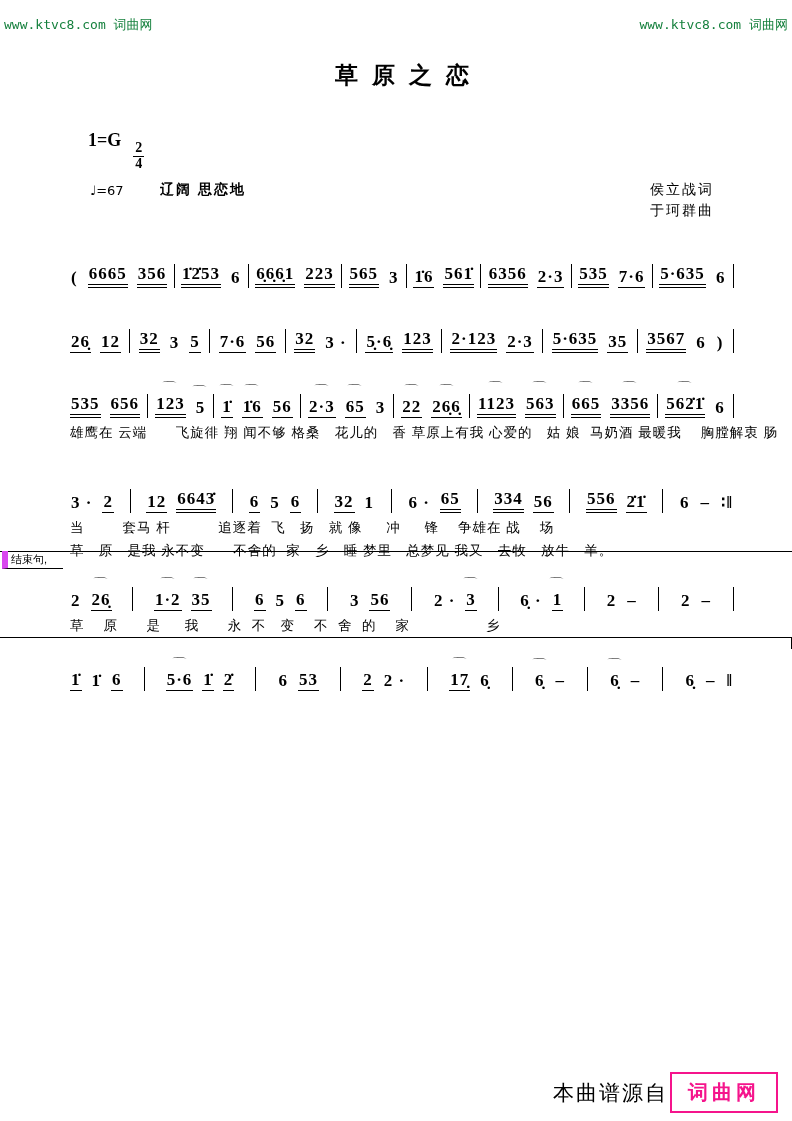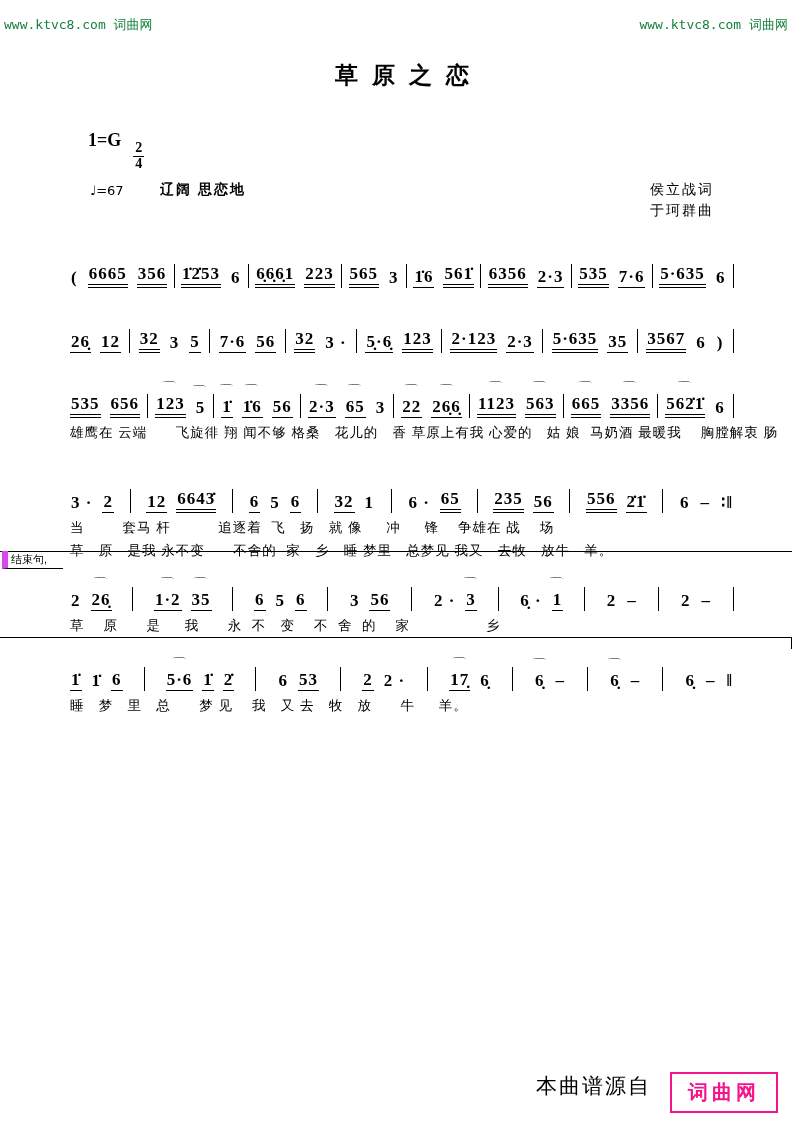--- a/index.html
+++ b/index.html
@@ -28,21 +28,21 @@
   .a::before{content:"⌒";position:absolute;top:-14px;left:50%;
              transform:translateX(-50%) scaleX(1.8);font-size:10px;font-weight:normal;}
   .barline{width:1px;height:24px;background:#000;align-self:flex-end;}
   .lyrics{white-space:pre;font:13.5px "Liberation Sans",sans-serif;margin-top:7px;line-height:16px;letter-spacing:1px;}
   .rule{position:absolute;left:0;right:0;border-top:1px solid #000;}
   #rule1{top:551px;}
   #rule2{top:637px;}
   #rule2::after{content:"";position:absolute;right:0;top:0;width:1px;height:11px;background:#000;}
   #ending-label{position:absolute;top:551px;left:2px;font:11px "Liberation Sans",sans-serif;
                 border-left:6px solid #d946ef;border-bottom:1px solid #000;padding:1px 16px 1px 3px;}
-  #footer{position:absolute;top:1072px;right:14px;display:flex;gap:19px;}
+  #footer{position:absolute;top:1072px;right:14px;display:flex;align-items:center;gap:2px;}
   #footer-source{font:21px "Liberation Sans",sans-serif;color:#000;letter-spacing:2px;}
   #footer-badge{border:2px solid; padding:5px 16px;font:bold 20px "Liberation Sans",sans-serif;letter-spacing:4px;}
 </style>
 </head>
 <body>
 
 <div id="page">
   <div id="wm-left" class="watermark">www.ktvc8.com 词曲网</div>
   <div id="wm-right" class="watermark">www.ktvc8.com 词曲网</div>
 
@@ -224,21 +224,21 @@
             <span class="unit u1">32</span>
             <span class="unit u0">1</span>
           </span>
           <span class="barline"></span>
           <span class="measure">
             <span class="unit u0">6 ·</span>
             <span class="unit u2">65</span>
           </span>
           <span class="barline"></span>
           <span class="measure">
-            <span class="unit u2">235</span>
+            <span class="unit u2">334</span>
             <span class="unit u1">56</span>
           </span>
           <span class="barline"></span>
           <span class="measure">
             <span class="unit u2">556</span>
             <span class="unit u1">2̇1̇</span>
           </span>
           <span class="barline"></span>
           <span class="measure">
             <span class="unit u0">6</span>
@@ -333,21 +333,20 @@
             <span class="unit u0 a">6̣</span>
             <span class="unit u0">–</span>
           </span>
           <span class="barline"></span>
           <span class="measure">
             <span class="unit u0">6̣</span>
             <span class="unit u0">–</span>
             <span class="unit u0">‖</span>
           </span>
         </div>
-        <div class="lyrics">睡   梦   里   总      梦 见    我   又 去   牧   放      牛     羊。</div>
       </div>
     </div>
 
   <div id="rule1" class="rule"></div>
   <div id="ending-label">结束句,</div>
   <div id="rule2" class="rule"></div>
 
   <div id="footer">
     <span id="footer-source">本曲谱源自</span>
     <span id="footer-badge" style="color: rgb(245, 20, 140); border-color: rgb(245, 20, 140);">词曲网</span>

